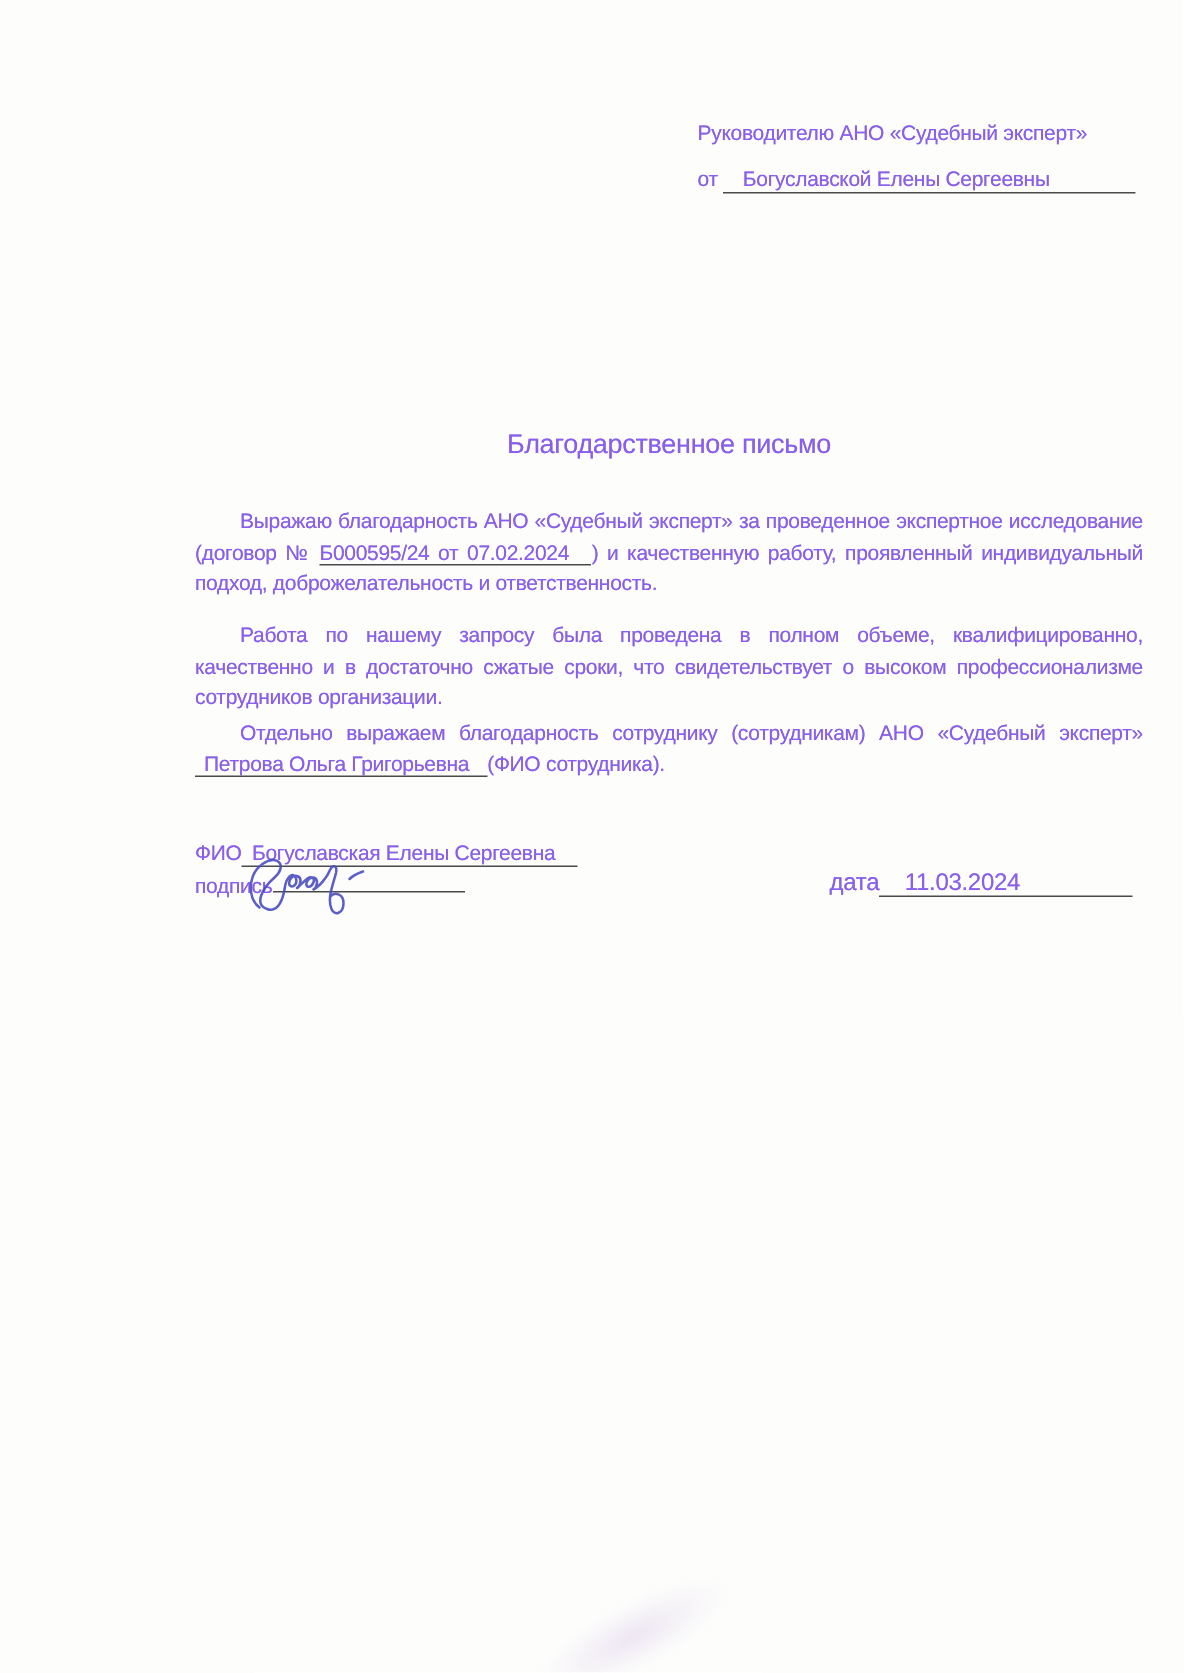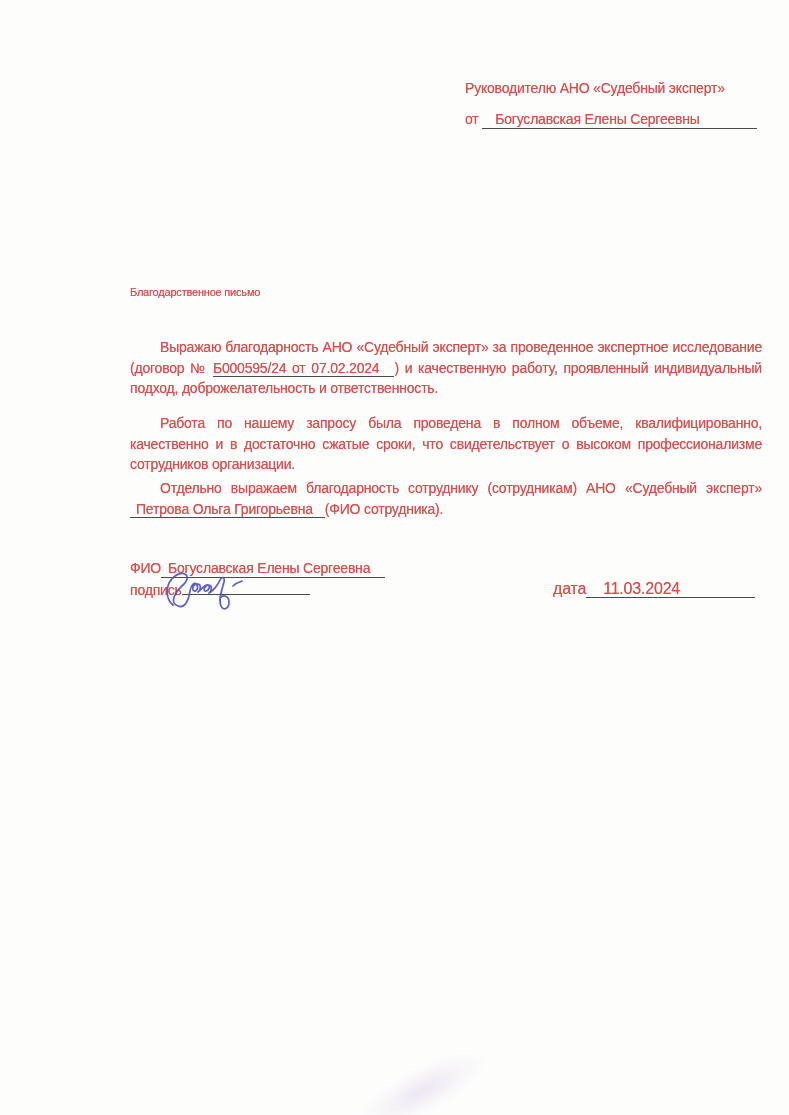--- a/index.html
+++ b/index.html
@@ -6,21 +6,21 @@
     margin: 0;
     padding: 0;
     background: #ffffff;
   }
   .page {
     position: relative;
     width: 789px;
     height: 1115px;
     background: #fdfdfc;
     font-family: "Liberation Sans", sans-serif;
-    color: #ef4444;
+    color: #8b5cf6;
     overflow: hidden;
     text-shadow: 0 0 0.4px rgba(70,70,70,0.55);
   }
   
   .header {
     position: absolute;
     top: 73px;
     left: 465px;
     font-size: 14px;
     letter-spacing: -0.2px;
@@ -35,21 +35,22 @@
     padding-right: 57px;
     line-height: 17px;
     white-space: nowrap;
   }
   
   .title {
     position: absolute;
     top: 286px;
     left: 130px;
     width: 632px;
-    font-size: 11px;
+    text-align: center;
+    font-size: 18px;
     letter-spacing: -0.2px;
   }
   
   .para {
     position: absolute;
     left: 130px;
     width: 632px;
     font-size: 14px;
     letter-spacing: -0.2px;
     line-height: 20.5px;
@@ -134,21 +135,21 @@
     filter: blur(3px);
   }
 </style>
 </head>
 <body>
 
 <div class="page">
 
   <div class="header">
     <div>Руководителю АНО «Судебный эксперт»</div>
-    <div class="from-line"><span>от</span> <span class="u-from">Богуславская Елены Сергеевны</span></div>
+    <div class="from-line"><span>от</span> <span class="u-from">Богуславской Елены Сергеевны</span></div>
   </div>
 
   <div class="title">Благодарственное письмо</div>
 
   <p class="para para-1"><span>Выражаю благодарность АНО «Судебный эксперт» за проведенное экспертное исследование (договор №</span> <span class="u-inline">Б000595/24 от 07.02.2024</span><span>) и качественную работу, проявленный индивидуальный подход, доброжелательность и ответственность.</span></p>
 
   <p class="para para-2">Работа по нашему запросу была проведена в полном объеме, квалифицированно, качественно и в достаточно сжатые сроки, что свидетельствует о высоком профессионализме сотрудников организации.</p>
 
   <p class="para para-3"><span>Отдельно выражаем благодарность сотруднику (сотрудникам) АНО «Судебный эксперт»</span> <span class="u-name">Петрова Ольга Григорьевна</span><span>(ФИО сотрудника).</span></p>
 

